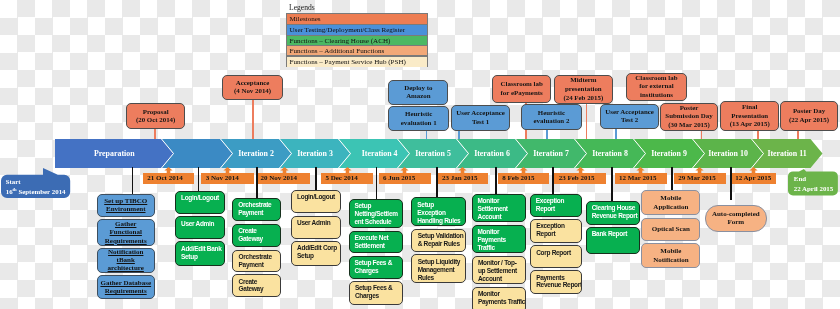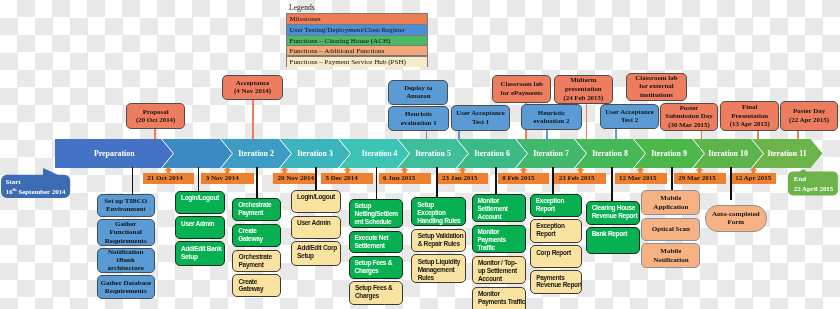--- a/index.html
+++ b/index.html
@@ -42,21 +42,21 @@
       display:flex;flex-direction:column;align-items:center;justify-content:center;
       font-weight:bold;font-size:6.9px;line-height:8.6px;color:#141414;text-align:center;}
   .ms.milestone{background:#ED7D5E;}
   .ms.testing{background:#5B9BD5;}
   .msline{position:absolute;width:1.8px;}
 
   
   .fbox{position:absolute;box-sizing:border-box;border-radius:5px;font-weight:bold;overflow:hidden;}
   .fbox.prep{background:#5B9BD5;border:1px solid #3e4e5e;color:#111;
       font-family:"Liberation Serif",serif;font-size:7px;line-height:8.3px;text-align:center;
-      display:flex;flex-direction:column;align-items:center;justify-content:center;padding:0 2px;}
+      display:flex;flex-direction:column;align-items:center;justify-content:center;padding:0 2px;text-decoration:underline;}
   .fbox.ach{background:#07B050;border:1.2px solid #17301d;color:#fff;
       font-family:"Liberation Sans",sans-serif;font-size:6.5px;line-height:7.9px;
       letter-spacing:-0.3px;padding:2.4px 1px 0 5.0px;white-space:nowrap;}
   .fbox.psh{background:#FAE2A0;border:1.2px solid #3a3a3a;color:#191919;
       font-family:"Liberation Sans",sans-serif;font-size:6.5px;line-height:7.9px;
       letter-spacing:-0.3px;padding:2.4px 1px 0 5.4px;white-space:nowrap;}
   .fbox.add{background:#F6B283;border:1px solid #8a90a0;color:#141414;
       font-family:"Liberation Serif",serif;font-size:7px;line-height:8.5px;text-align:center;
       display:flex;flex-direction:column;align-items:center;justify-content:center;padding:0 2px;}
 </style>
@@ -133,21 +133,21 @@
 </div>
 
 <div class="dtag" style="left:142.9px;width:51.4px;">21 Oct 2014</div>
 <svg width="9" height="6.4" viewBox="0 0 9 6.4" style="position:absolute;left:164.10px;top:167.2px;">
       <path d="M4.5 0 L8.6 3.6 L6.3 3.6 L6.3 6.4 L2.7 6.4 L2.7 3.6 L0.4 3.6 Z" fill="#EE8130"></path>
     </svg>
 <div class="dtag" style="left:201.4px;width:52.6px;">3 Nov 2014</div>
 <svg width="9" height="6.4" viewBox="0 0 9 6.4" style="position:absolute;left:223.20px;top:167.2px;">
       <path d="M4.5 0 L8.6 3.6 L6.3 3.6 L6.3 6.4 L2.7 6.4 L2.7 3.6 L0.4 3.6 Z" fill="#EE8130"></path>
     </svg>
-<div class="dtag" style="left:273px;width:44px;">20 Nov 2014</div>
+<div class="dtag" style="left:256px;width:54px;">20 Nov 2014</div>
 <svg width="9" height="6.4" viewBox="0 0 9 6.4" style="position:absolute;left:279.80px;top:167.2px;">
       <path d="M4.5 0 L8.6 3.6 L6.3 3.6 L6.3 6.4 L2.7 6.4 L2.7 3.6 L0.4 3.6 Z" fill="#EE8130"></path>
     </svg>
 <div class="dtag" style="left:321.0px;width:52.0px;">5 Dec 2014</div>
 <svg width="9" height="6.4" viewBox="0 0 9 6.4" style="position:absolute;left:342.50px;top:167.2px;">
       <path d="M4.5 0 L8.6 3.6 L6.3 3.6 L6.3 6.4 L2.7 6.4 L2.7 3.6 L0.4 3.6 Z" fill="#EE8130"></path>
     </svg>
 <div class="dtag" style="left:378.6px;width:52.0px;">6 Jun 2015</div>
 <svg width="9" height="6.4" viewBox="0 0 9 6.4" style="position:absolute;left:400.10px;top:167.2px;">
       <path d="M4.5 0 L8.6 3.6 L6.3 3.6 L6.3 6.4 L2.7 6.4 L2.7 3.6 L0.4 3.6 Z" fill="#EE8130"></path>

